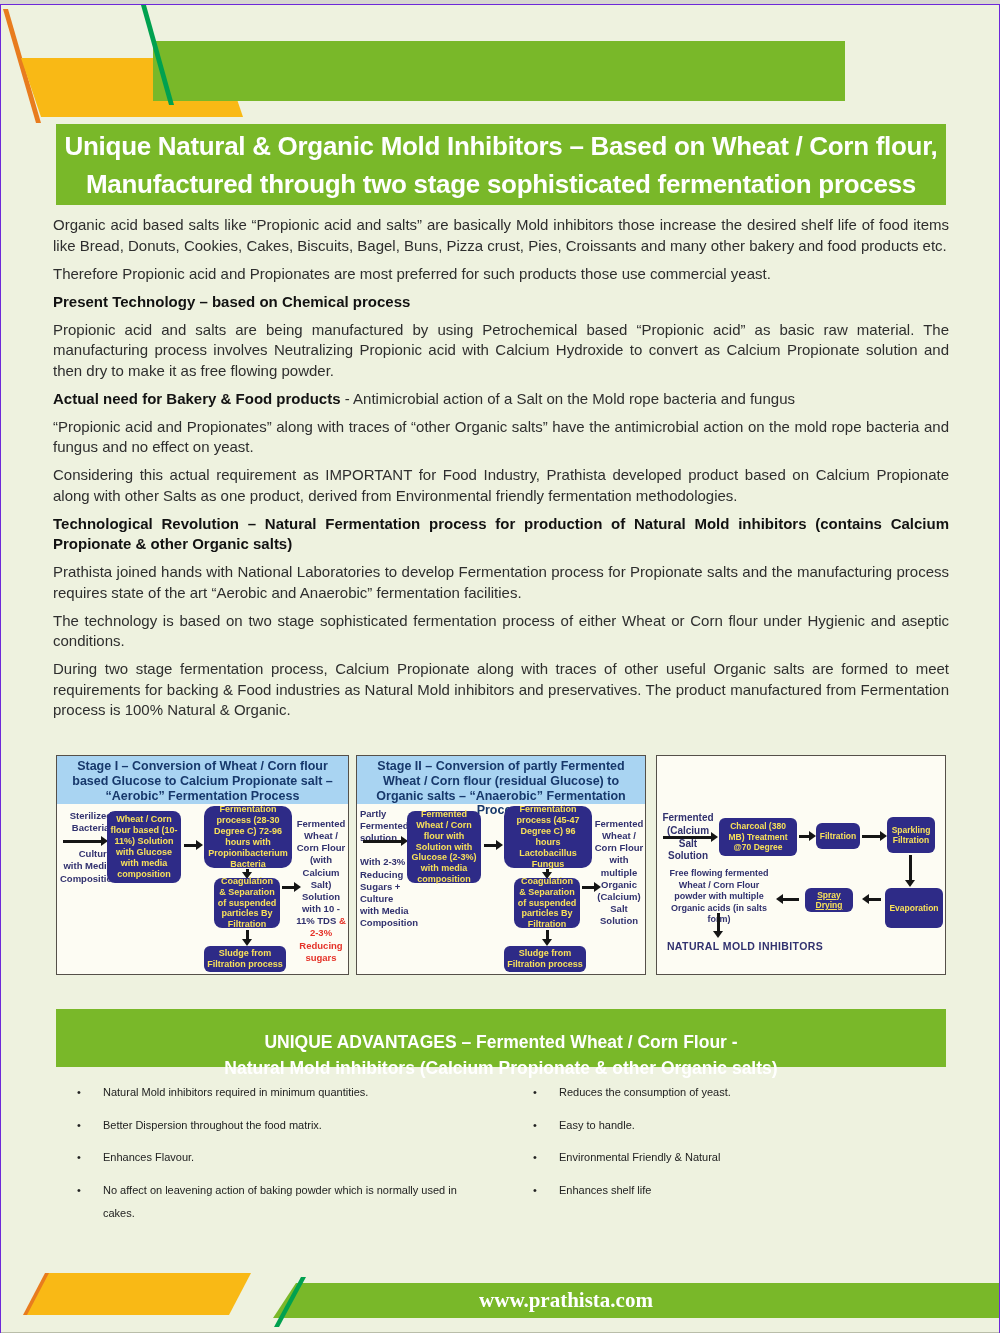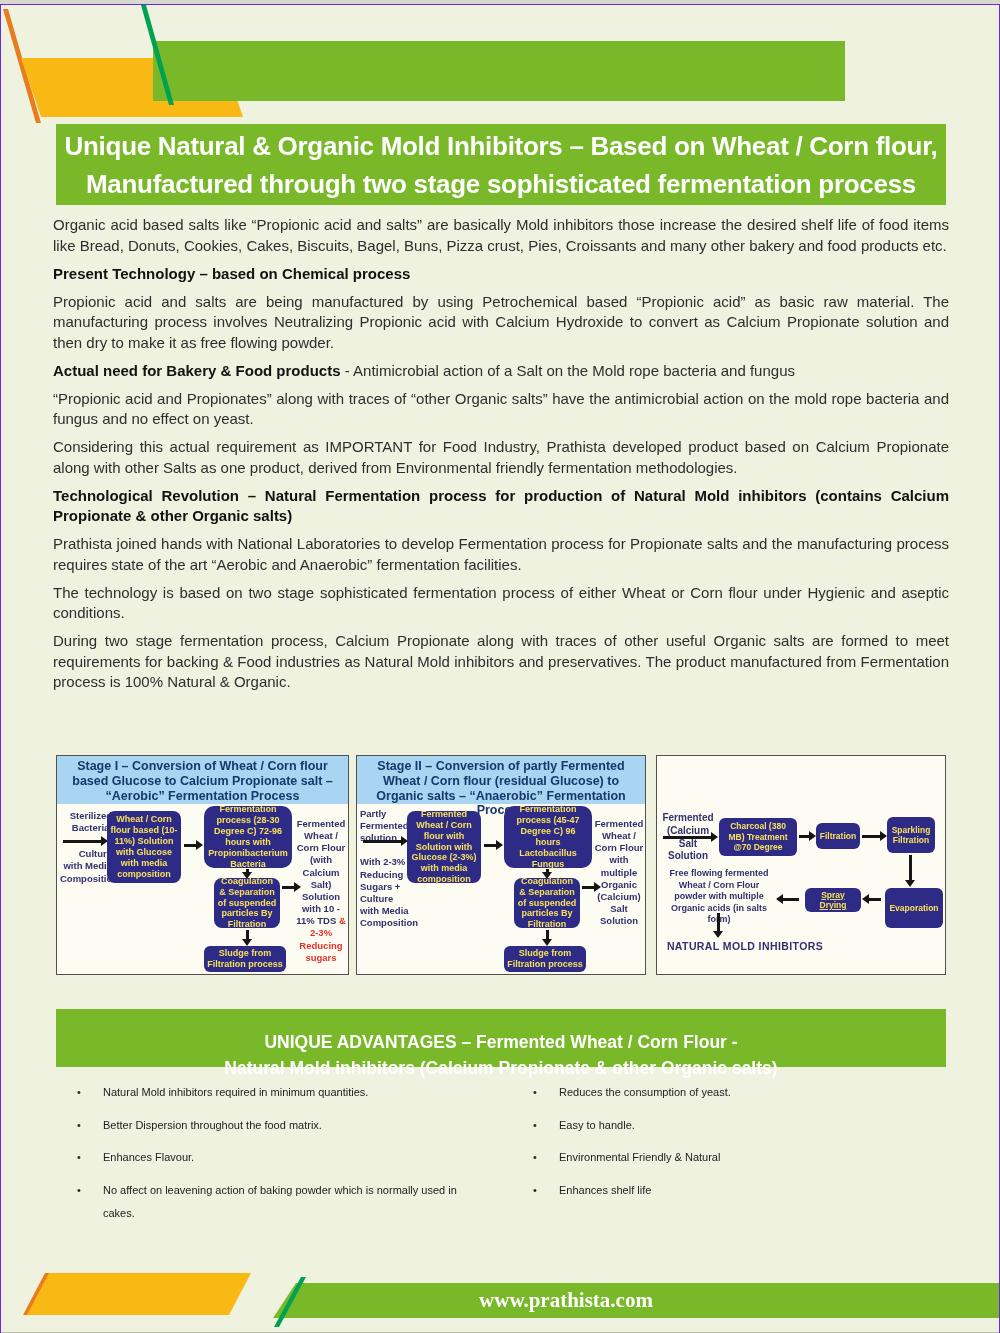--- a/index.html
+++ b/index.html
@@ -97,20 +97,21 @@
     <polygon points="140,0 145,0 173,100 168,100" fill="#00a14f"></polygon>
   </svg>
 
   <div class="title-banner">
     <div>Unique Natural &amp; Organic Mold Inhibitors – Based on Wheat / Corn flour,</div>
     <div>Manufactured through two stage sophisticated fermentation process</div>
   </div>
 
   <div class="body-copy">
     <p class="p">Organic acid based salts like “Propionic acid and salts” are basically Mold inhibitors those increase the desired shelf life of food items like Bread, Donuts, Cookies, Cakes, Biscuits, Bagel, Buns, Pizza crust, Pies, Croissants and many other bakery and food products etc.</p>
+    <p class="p">Therefore Propionic acid and Propionates are most preferred for such products those use commercial yeast.</p>
     <p class="h">Present Technology – based on Chemical process</p>
     <p class="p">Propionic acid and salts are being manufactured by using Petrochemical based “Propionic acid” as basic raw material. The manufacturing process involves Neutralizing Propionic acid with Calcium Hydroxide to convert as Calcium Propionate solution and then dry to make it as free flowing powder.</p>
     <p class="h"><span>Actual need for Bakery &amp; Food products</span><span class="reg">  - Antimicrobial action of a Salt on the Mold rope bacteria and fungus</span></p>
     <p class="p">“Propionic acid and Propionates” along with traces of “other Organic salts” have the antimicrobial action on the mold rope bacteria and fungus and no effect on yeast.</p>
     <p class="p">Considering this actual requirement as IMPORTANT for Food Industry, Prathista developed product based on Calcium Propionate along with other Salts as one product, derived from Environmental friendly fermentation methodologies.</p>
     <p class="h">Technological Revolution – Natural Fermentation process for production of Natural Mold inhibitors (contains Calcium Propionate &amp; other Organic salts)</p>
     <p class="p">Prathista joined hands with National Laboratories to develop Fermentation process for Propionate salts and the manufacturing process requires state of the art “Aerobic and Anaerobic” fermentation facilities.</p>
     <p class="p">The technology is based on two stage sophisticated fermentation process of either Wheat or Corn flour under Hygienic and aseptic conditions.</p>
     <p class="p">During two stage fermentation process, Calcium Propionate along with traces of other useful Organic salts are formed to meet requirements for backing &amp; Food industries as Natural Mold inhibitors and preservatives. The product manufactured from Fermentation process is 100% Natural &amp; Organic.</p>
   </div>
@@ -157,21 +158,21 @@
     <div class="dlabel" style="left:2px;top:56px;width:58px;font-size:10px;">Fermented (Calcium Salt Solution</div>
     <div class="ar ar-r" style="left:6px;top:80px;width:48px;"></div>
     <div class="nbox r6" style="left:62px;top:62px;width:78px;height:38px;font-size:8.5px;">Charcoal (380 MB) Treatment @70 Degree</div>
     <div class="ar ar-r" style="left:142px;top:79px;width:10px;"></div>
     <div class="nbox r6" style="left:159px;top:67px;width:44px;height:26px;font-size:8.5px;">Filtration</div>
     <div class="ar ar-r" style="left:205px;top:79px;width:18px;"></div>
     <div class="nbox r6" style="left:230px;top:61px;width:48px;height:36px;font-size:8.5px;">Sparkling Filtration</div>
     <div class="ar ar-d" style="left:252px;top:99px;height:25px;"></div>
     <div class="nbox r6" style="left:228px;top:132px;width:58px;height:40px;font-size:8.5px;">Evaporation</div>
     <div class="ar ar-l" style="left:212px;top:142px;width:12px;"></div>
-    <div class="nbox r6" style="left:148px;top:132px;width:56px;height:24px;font-size:8.5px;text-decoration:underline;">Spray Drying</div>
+    <div class="nbox r6" style="left:148px;top:132px;width:48px;height:24px;font-size:8.5px;text-decoration:underline;">Spray Drying</div>
     <div class="ar ar-l" style="left:126px;top:142px;width:16px;"></div>
     <div class="dlabel" style="left:6px;top:112px;width:112px;font-size:9px;">Free flowing fermented Wheat / Corn Flour powder with multiple Organic acids (in salts form)</div>
     <div class="ar ar-d" style="left:60px;top:157px;height:18px;"></div>
     <div class="dlabel" style="left:8px;top:184px;width:160px;font-size:10.5px;letter-spacing:.4px;">NATURAL MOLD INHIBITORS</div>
   </div>
 
   <div class="adv-banner">
     <div>UNIQUE ADVANTAGES – Fermented Wheat / Corn Flour -</div>
     <div>Natural Mold inhibitors (Calcium Propionate &amp; other Organic salts)</div>
   </div>

